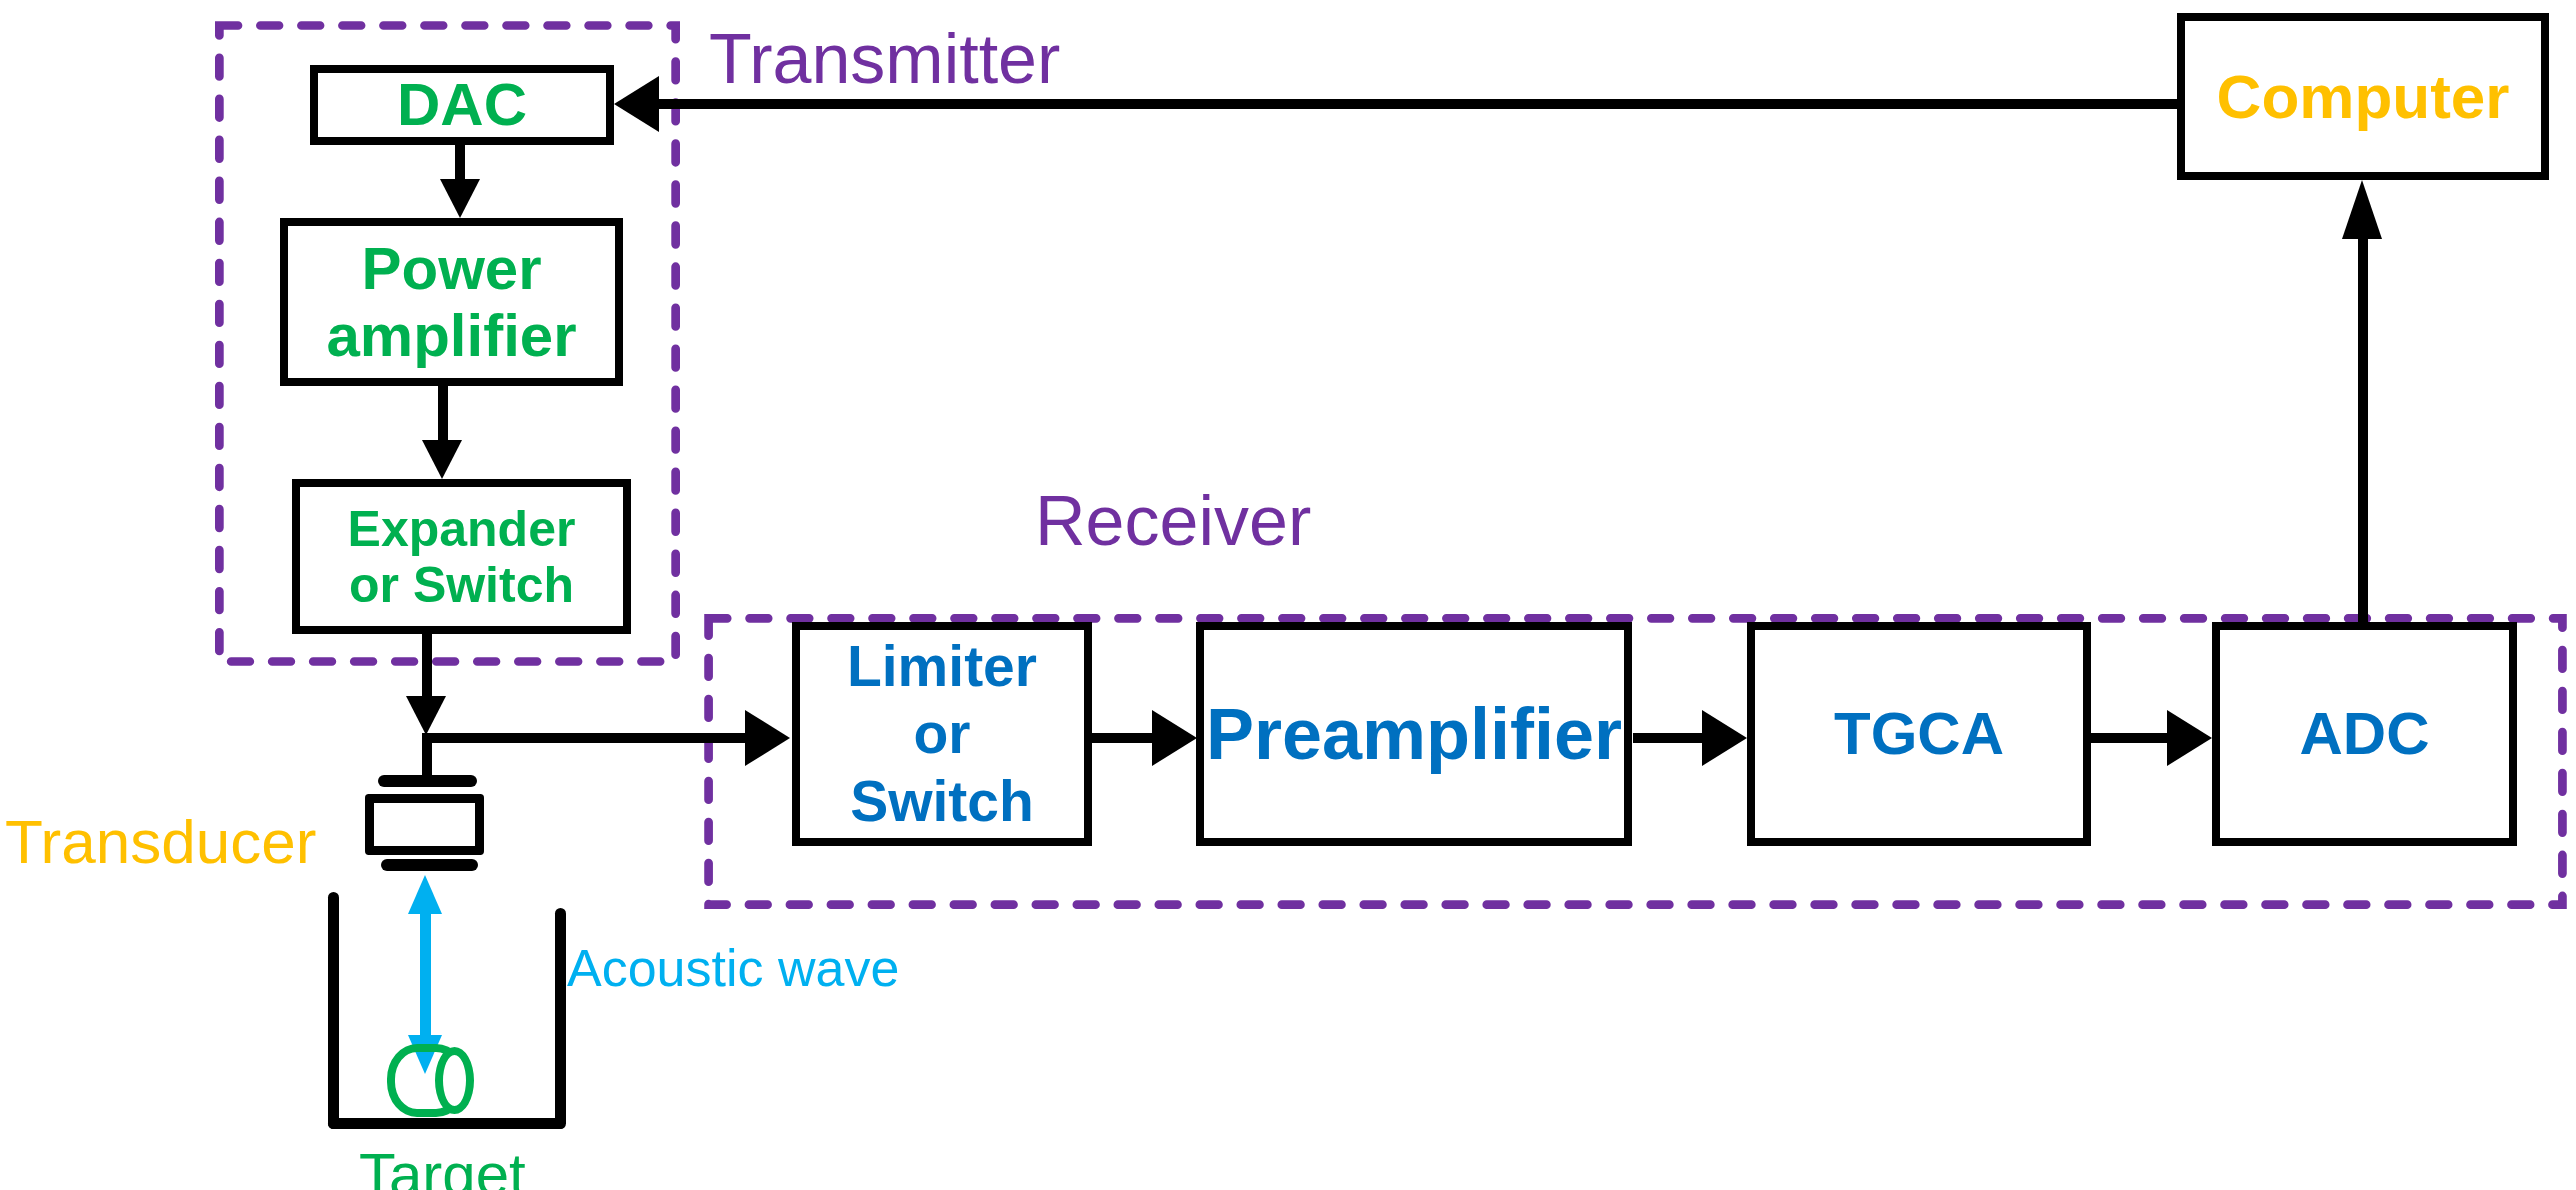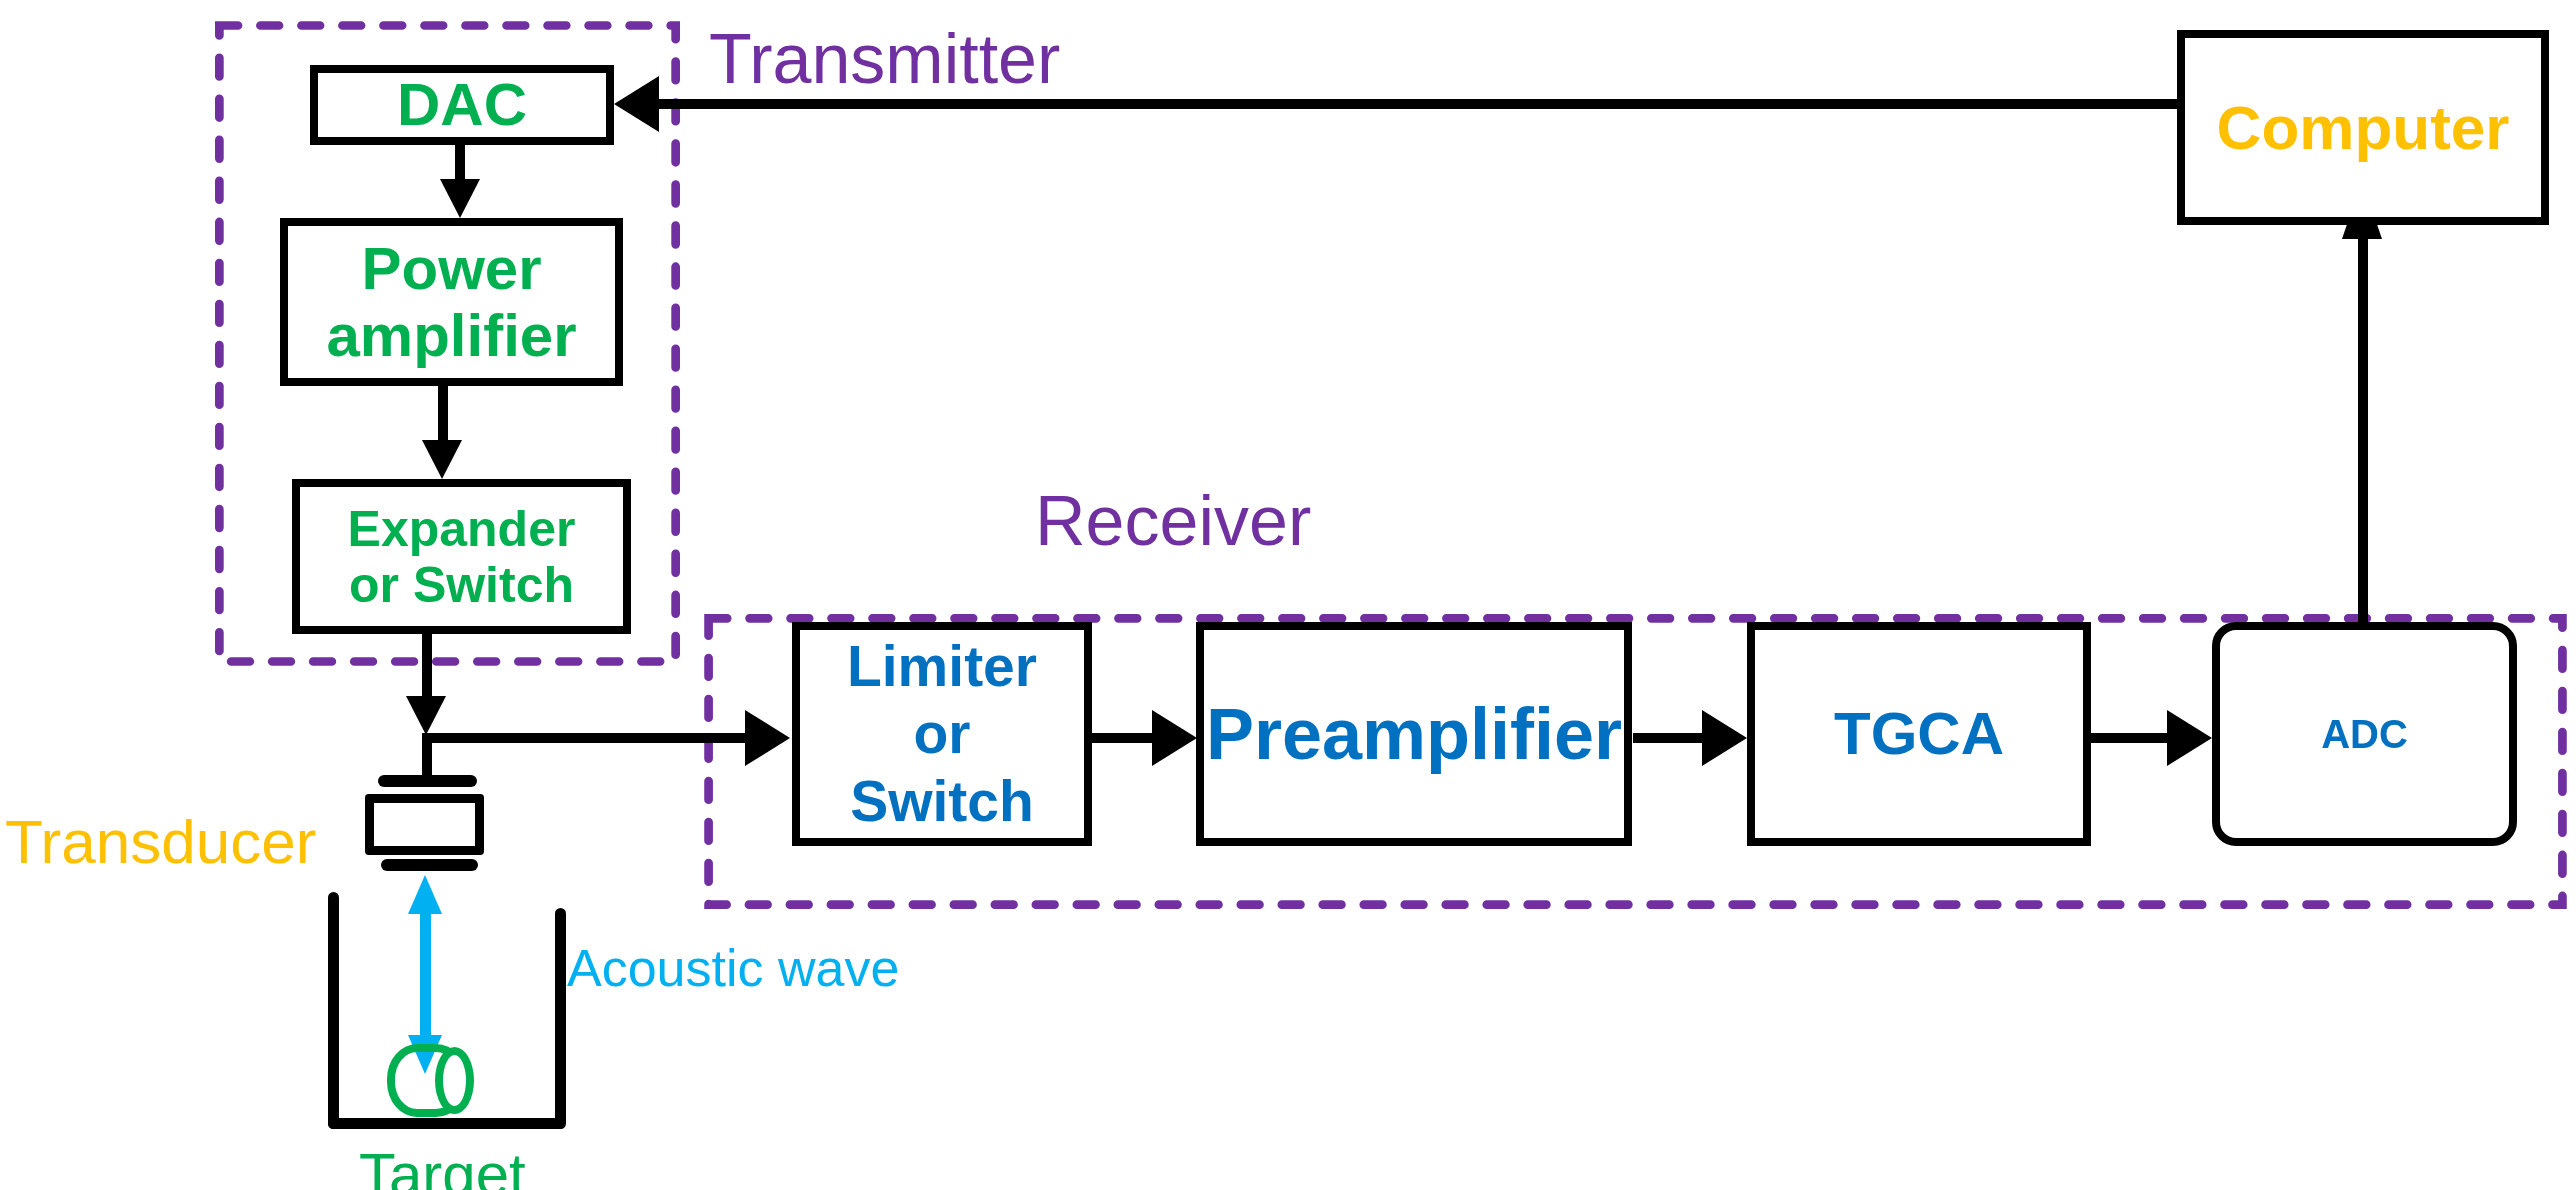--- a/index.html
+++ b/index.html
@@ -87,39 +87,39 @@
   <div class="box green-text" style="left:280px;top:218px;width:343px;height:168px;font-size:60px;">
     <span>Power</span>
     <span>amplifier</span>
   </div>
 
   <div class="box green-text" style="left:292px;top:479px;width:339px;height:155px;font-size:50px;">
     <span>Expander</span>
     <span>or Switch</span>
   </div>
 
-  <div class="box amber-text" style="left:2177px;top:30px;width:372px;height:195px;font-size:62px;">
+  <div class="box amber-text" style="left:2177px;top:13px;width:372px;height:167px;font-size:62px;">
     <span>Computer</span>
   </div>
 
   <div class="box blue-text" style="left:792px;top:622px;width:300px;height:224px;font-size:57px;line-height:1.18;">
     <span>Limiter</span>
     <span>or</span>
     <span>Switch</span>
   </div>
 
   <div class="box blue-text" style="left:1196px;top:622px;width:436px;height:224px;font-size:72px;">
     <span>Preamplifier</span>
   </div>
 
   <div class="box blue-text" style="left:1747px;top:622px;width:344px;height:224px;font-size:60px;">
     <span>TGCA</span>
   </div>
 
-  <div class="box blue-text" style="left:2212px;top:622px;width:305px;height:224px;font-size:40px;border-radius:24px;">
+  <div class="box blue-text" style="left:2212px;top:622px;width:305px;height:224px;font-size:60px;">
     <span>ADC</span>
   </div>
 
   <div class="plate" style="left:378px;top:775px;width:99px;height:11.8px;"></div>
   <div class="abs" style="left:365px;top:794px;width:119px;height:61px;border:9.3px solid var(--black);background:#ffffff;border-radius:3.7px;"></div>
   <div class="plate" style="left:381px;top:859px;width:97px;height:11.8px;"></div>
 
   <div class="lbl amber-text" style="left:5px;top:811px;font-size:62px;">Transducer</div>
 
   <div class="tri ctri-up" style="left:408px;top:875px;"></div>

